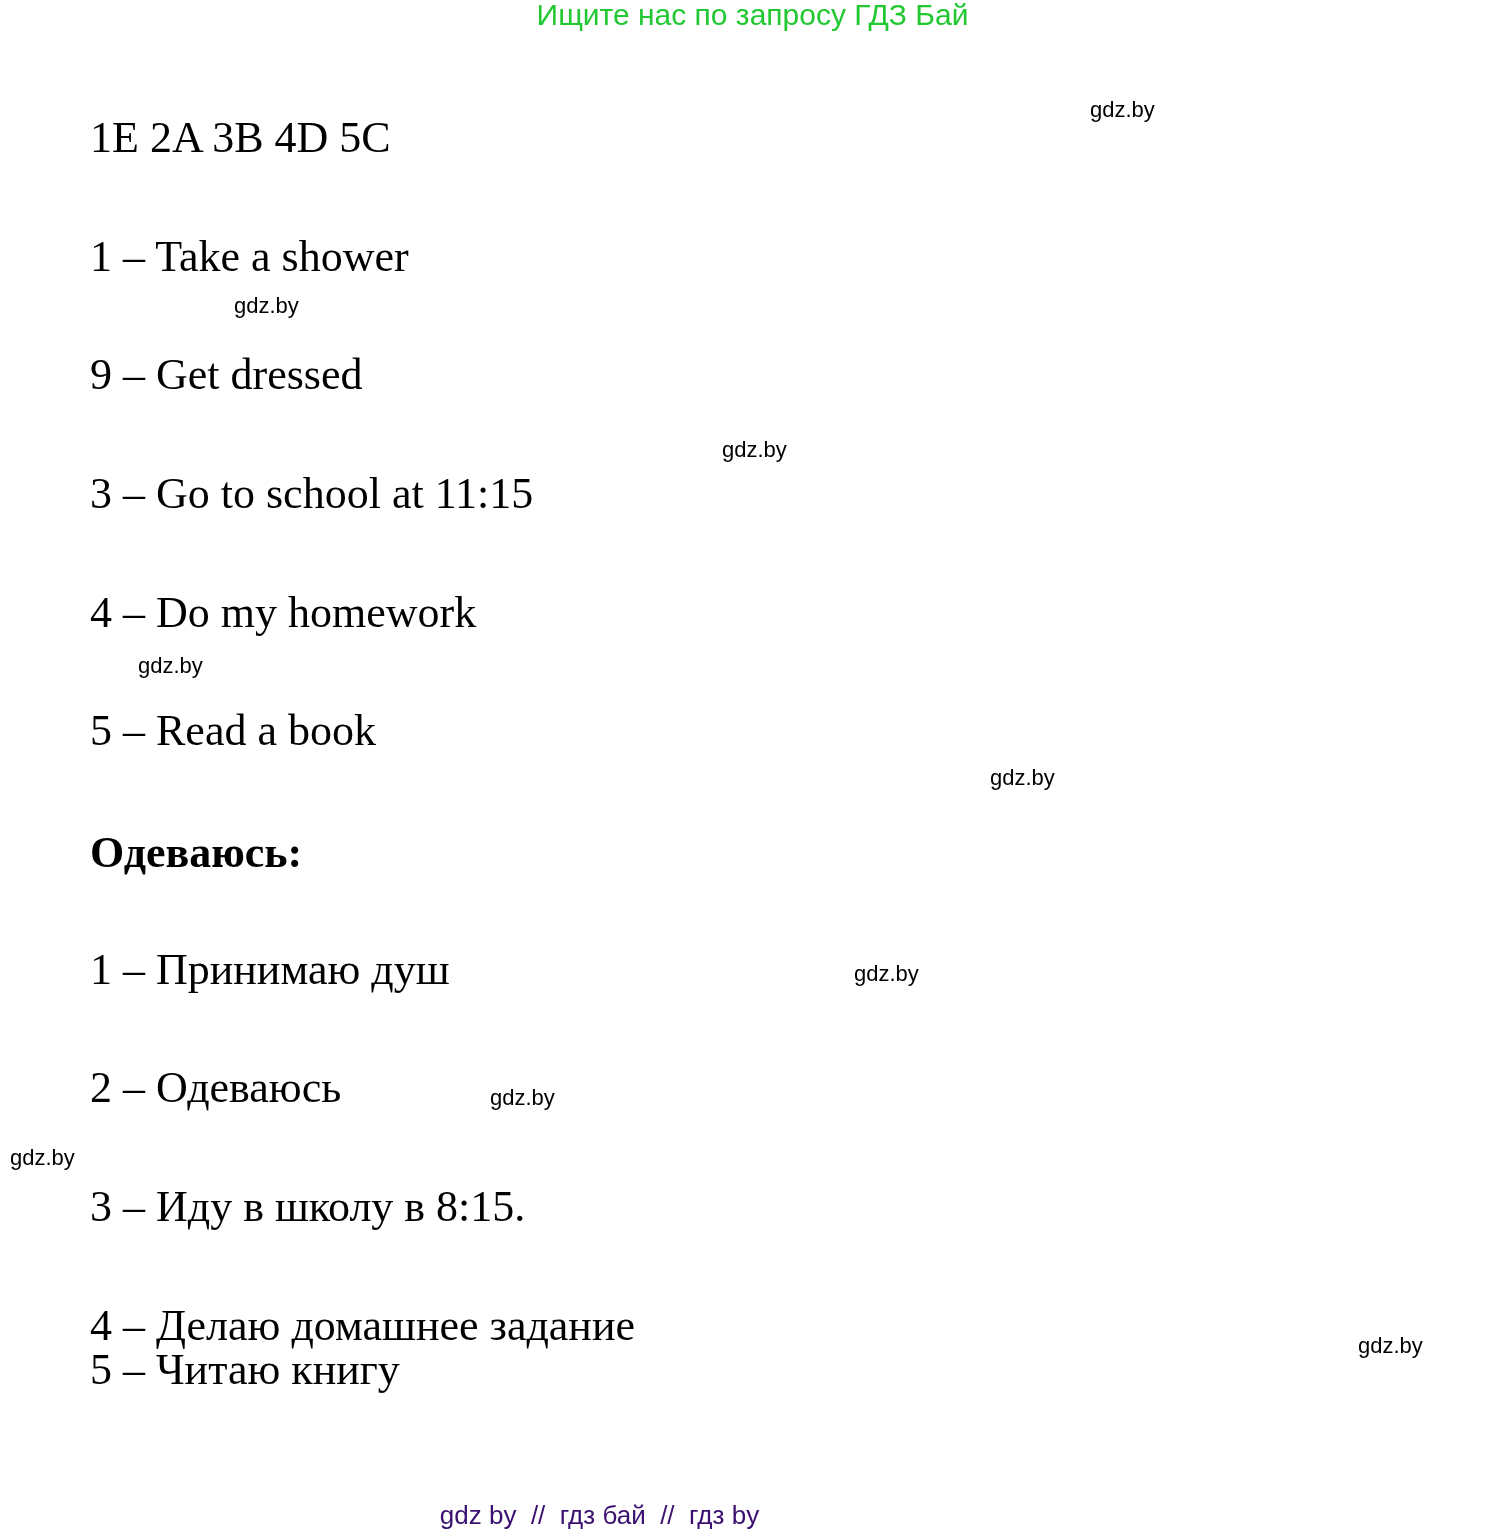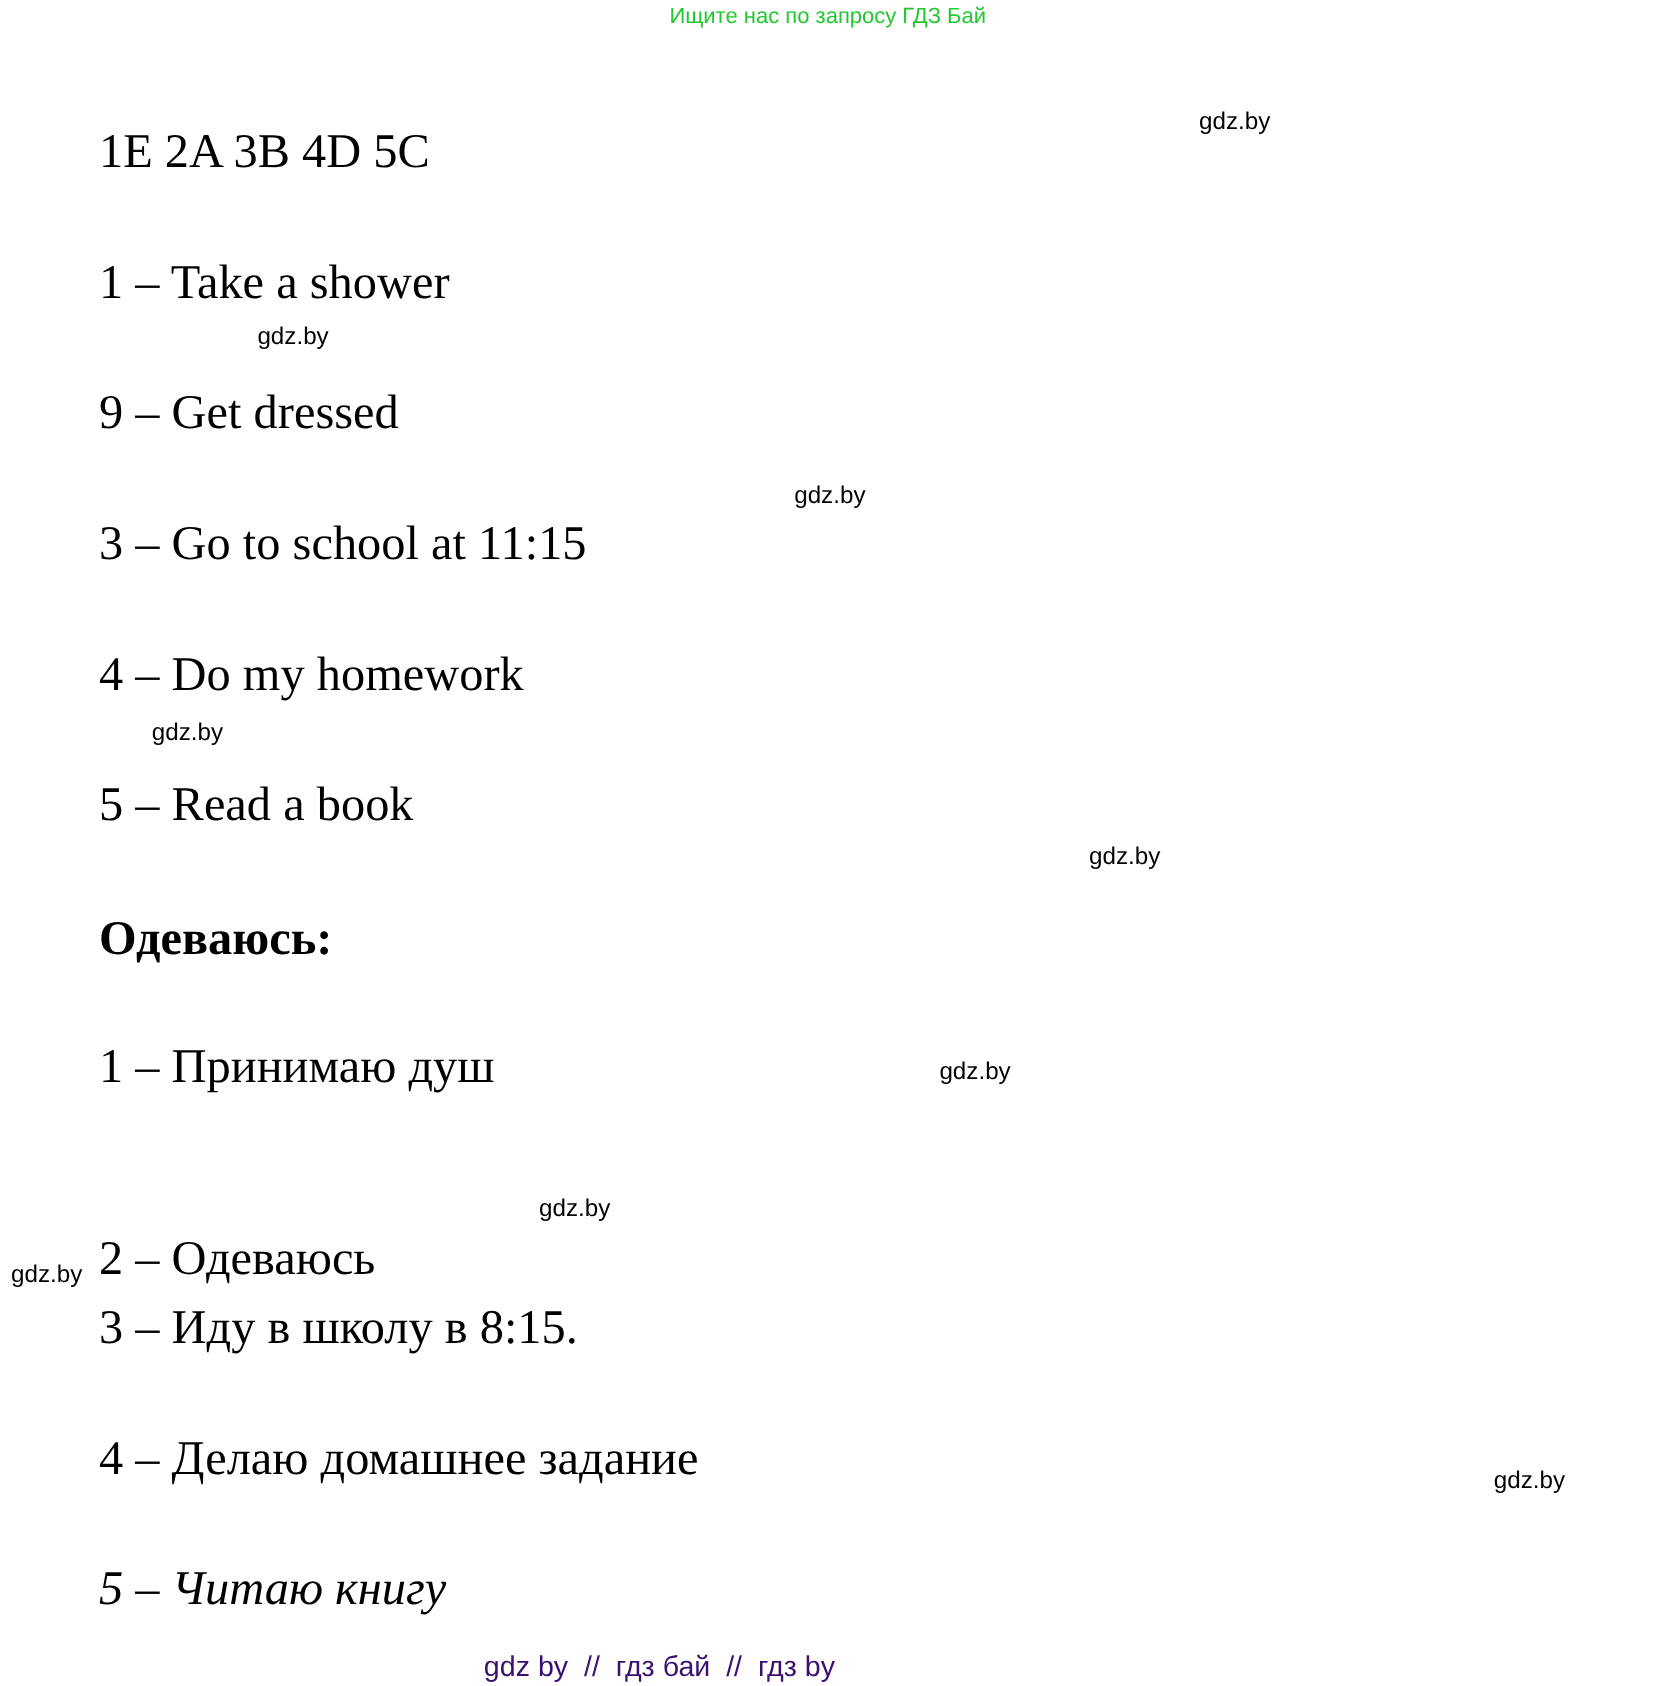--- a/index.html
+++ b/index.html
@@ -1,18 +1,18 @@
 <!DOCTYPE html>
 <html><head>
 <meta charset="utf-8">
 <style>
   html, body { margin: 0; padding: 0; background: #ffffff; }
   body { width: 1505px; height: 1533px; position: relative; overflow: hidden; }
   .top-banner { position: absolute; top: 0; left: 0; width: 1505px; text-align: center;
-    font-family: "Liberation Sans", sans-serif; font-size: 20px; color: #22c832; line-height: 30px; }
+    font-family: "Liberation Sans", sans-serif; font-size: 30px; color: #22c832; line-height: 30px; }
   .line { position: absolute; left: 90px; font-family: "Liberation Serif", serif;
     font-size: 44px; color: #000; white-space: nowrap; line-height: 60px; }
   .heading { font-weight: bold; }
   .wm { position: absolute; font-family: "Liberation Sans", sans-serif; font-size: 22px;
     color: #000; white-space: nowrap; line-height: 30px; }
   .footer { position: absolute; top: 1500px; left: 0; width: 1199px; text-align: center;
     font-family: "Liberation Sans", sans-serif; font-size: 26px; color: #3a1070; line-height: 30px; }
 </style>
 </head>
 <body>
@@ -23,24 +23,24 @@
 
 <div class="line" style="top:227px;">1 – Take a shower</div>
 <div class="line" style="top:345px;">9 – Get dressed</div>
 <div class="line" style="top:464px;">3 – Go to school at 11:15</div>
 <div class="line" style="top:583px;">4 – Do my homework</div>
 <div class="line" style="top:701px;">5 – Read a book</div>
 
 <div class="line heading" style="top:823px;">Одеваюсь:</div>
 
 <div class="line" style="top:940px;">1 – Принимаю душ</div>
-<div class="line" style="top:1114px;">2 – Одеваюсь</div>
+<div class="line" style="top:1058px;">2 – Одеваюсь</div>
 <div class="line" style="top:1177px;">3 – Иду в школу в 8:15.</div>
 <div class="line" style="top:1296px;">4 – Делаю домашнее задание</div>
-<div class="line" style="top:1414px;font-style:italic;">5 – Читаю книгу</div>
+<div class="line" style="top:1340px;">5 – Читаю книгу</div>
 
 <div class="wm" style="top:95px; left:1090px;">gdz.by</div>
 <div class="wm" style="top:291px; left:234px;">gdz.by</div>
 <div class="wm" style="top:435px; left:722px;">gdz.by</div>
 <div class="wm" style="top:651px; left:138px;">gdz.by</div>
 <div class="wm" style="top:763px; left:990px;">gdz.by</div>
 <div class="wm" style="top:959px; left:854px;">gdz.by</div>
 <div class="wm" style="top:1083px; left:490px;">gdz.by</div>
 <div class="wm" style="top:1143px; left:10px;">gdz.by</div>
 <div class="wm" style="top:1331px; left:1358px;">gdz.by</div>

